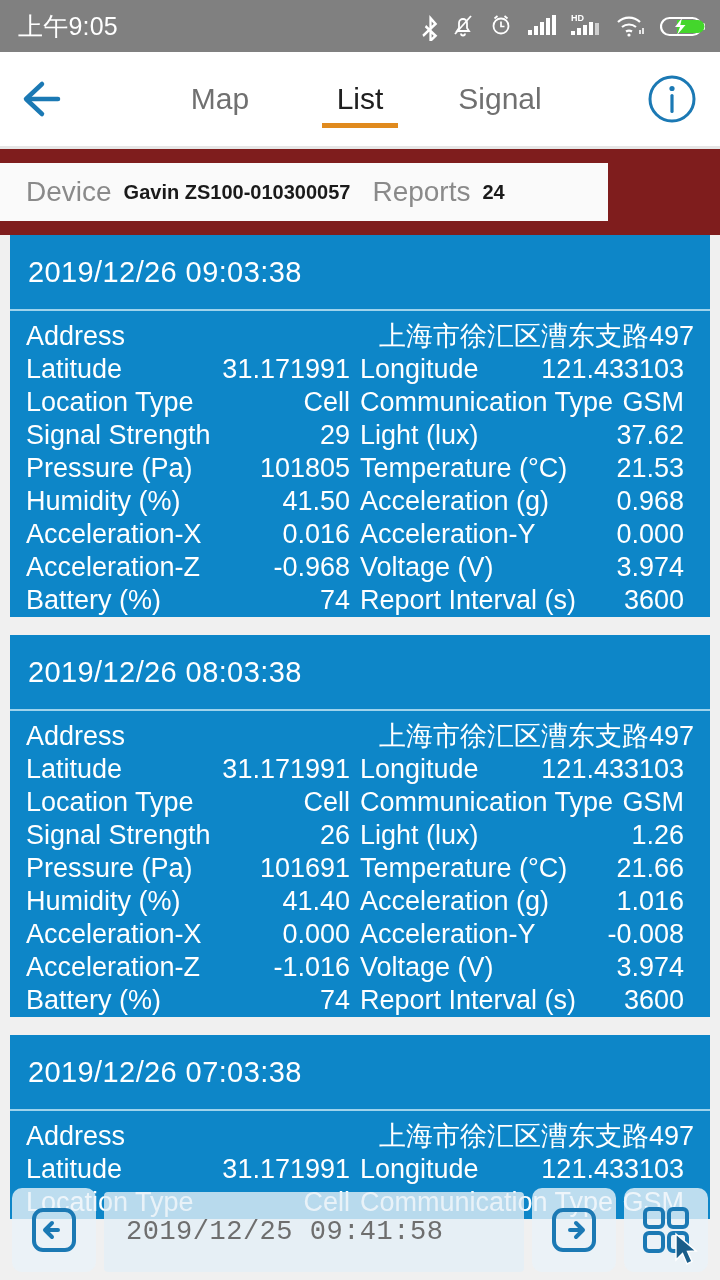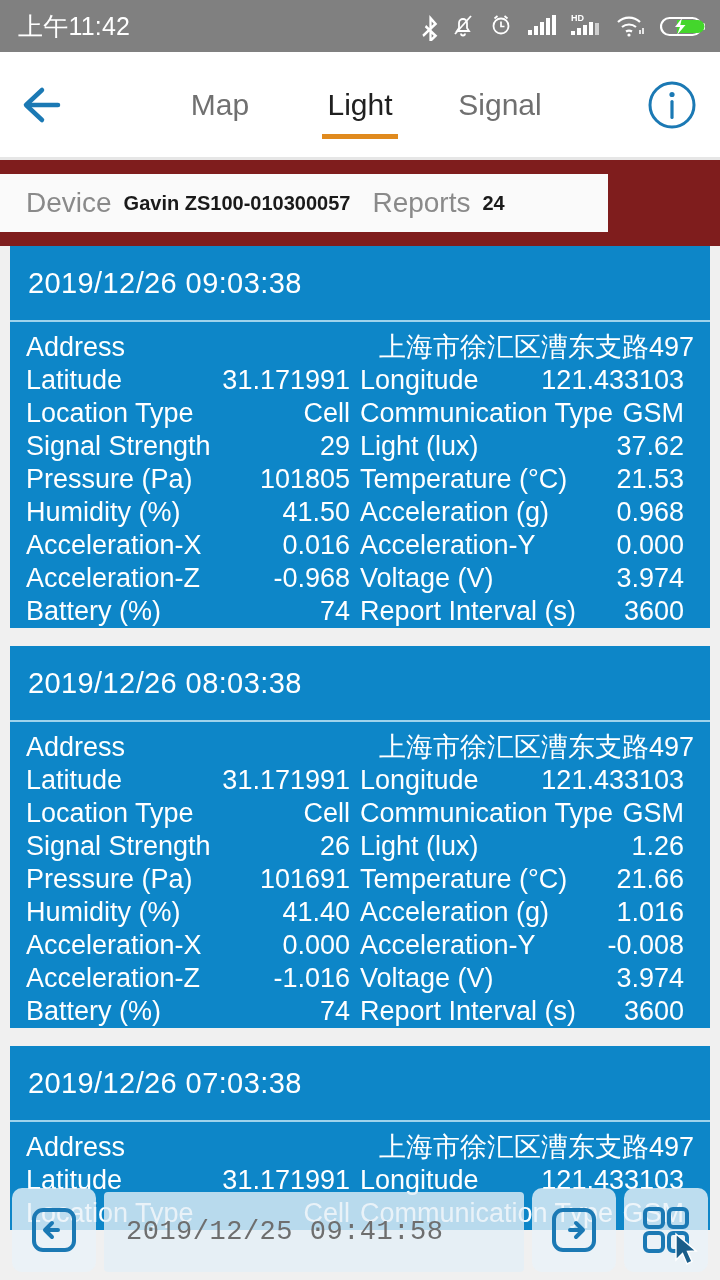--- a/index.html
+++ b/index.html
@@ -30,21 +30,21 @@
     margin-left: auto;
     display: flex;
     align-items: center;
     gap: 13px;
   }
   .sicon { display: block; }
 
   
   .navbar {
     position: relative;
-    height: 105px;
+    height: 94px;
     background: #ffffff;
     display: flex;
     align-items: center;
   }
   .nav-back {
     width: 96px;
     display: flex;
     align-items: center;
     justify-content: center;
   }
@@ -209,21 +209,21 @@
   .cursor-arrow {
     position: absolute;
     right: 6px;
     bottom: 4px;
   }
 </style>
 </head>
 <body>
 
 <div class="statusbar">
-  <div class="status-clock">上午11:42</div>
+  <div class="status-clock">上午9:05</div>
   <div class="status-icons">
 
     <svg class="sicon" width="20" height="30" viewBox="0 0 20 30">
       <path d="M6 7 L14 13 L10 16 L10 2 L14 5.5 L4 13" fill="none" stroke="#fff" stroke-width="1.8" transform="translate(0,4) scale(1.25,1.6)"></path>
     </svg>
 
     <svg class="sicon" width="24" height="30" viewBox="0 0 24 30">
       <path d="M6 20 h12 l-2-3 v-5 a4 4 0 0 0 -8 0 v5 z" fill="none" stroke="#fff" stroke-width="1.8"></path>
       <path d="M10 22.5 a2 2 0 0 0 4 0" fill="none" stroke="#fff" stroke-width="1.8"></path>
       <line x1="4" y1="23" x2="20" y2="5" stroke="#fff" stroke-width="1.8"></line>
@@ -277,21 +277,21 @@
       <path d="M24 8 L8 23 L24 38" fill="none" stroke="#1b79b4" stroke-width="4.5" stroke-linecap="round" stroke-linejoin="round"></path>
       <line x1="9" y1="23" x2="40" y2="23" stroke="#1b79b4" stroke-width="4.5" stroke-linecap="round"></line>
     </svg>
   </div>
 
   <div class="tabs">
     <div class="tab">
       <span>Map</span>
     </div>
     <div class="tab active">
-      <span>Light</span>
+      <span>List</span>
     </div>
     <div class="tab">
       <span>Signal</span>
     </div>
   </div>
 
   <div class="nav-info">
     <svg width="54" height="54" viewBox="0 0 54 54">
       <circle cx="27" cy="27" r="22" fill="none" stroke="#1b79b4" stroke-width="3"></circle>
       <circle cx="27" cy="16.5" r="2.6" fill="#1b79b4"></circle>

